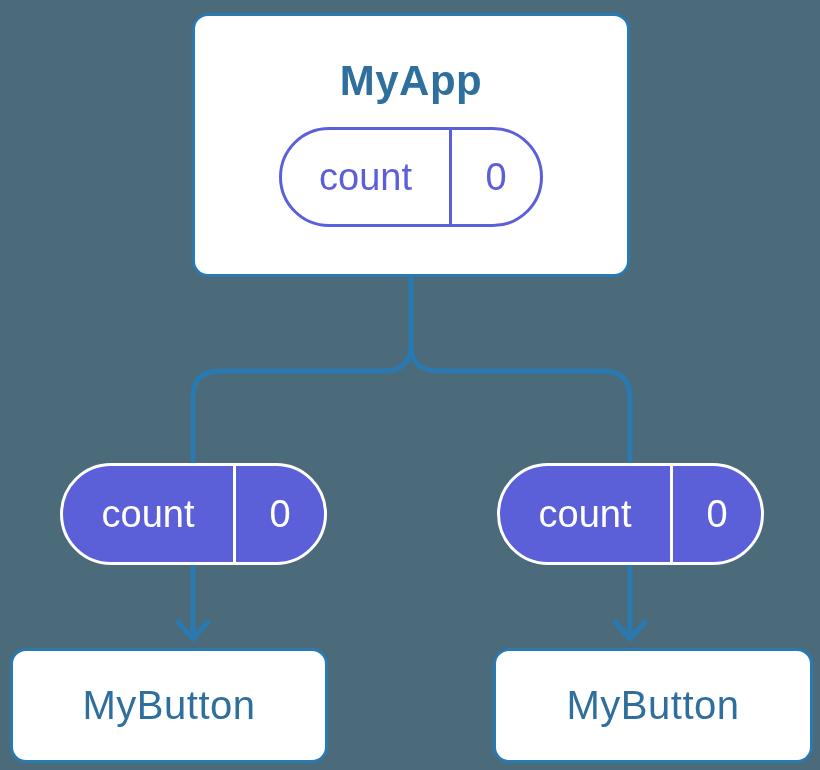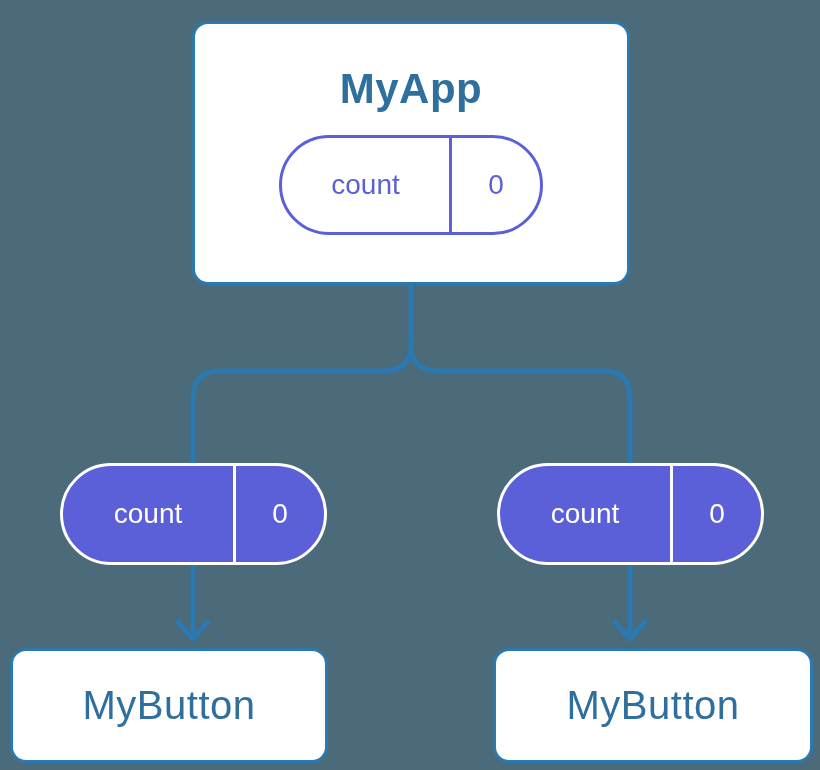--- a/index.html
+++ b/index.html
@@ -40,21 +40,21 @@
     position: absolute;
     background: var(--node-background);
     border: 3px solid var(--connector-blue);
     border-radius: 16px;
     z-index: 2;
     display: flex;
     align-items: center;
     justify-content: center;
   }
   .node-root {
-    left: 192px; top: 21px;
+    left: 192px; top: 13px;
     width: 438px; height: 264px;
     flex-direction: column;
     justify-content: flex-start;
     padding-top: 42px;
   }
   .node-title {
     font-size: 42px;
     font-weight: 700;
     color: var(--heading-text);
     line-height: 1.1;
@@ -66,21 +66,21 @@
     color: var(--heading-text);
     letter-spacing: 0.5px;
   }
   .node-leaf-left  { left: 10px;  top: 648px; width: 318px; height: 115px; }
   .node-leaf-right { left: 493px; top: 648px; width: 320px; height: 115px; }
   .pill {
     display: flex;
     align-items: stretch;
     border-radius: 60px;
     overflow: hidden;
-    font-size: 28px;
+    font-size: 38px;
     z-index: 3;
   }
   .pill .pill-name, .pill .pill-value {
     display: flex;
     align-items: center;
     justify-content: center;
   }
   .pill-outline {
     margin-top: 23px;
     width: 264px; height: 100px;

